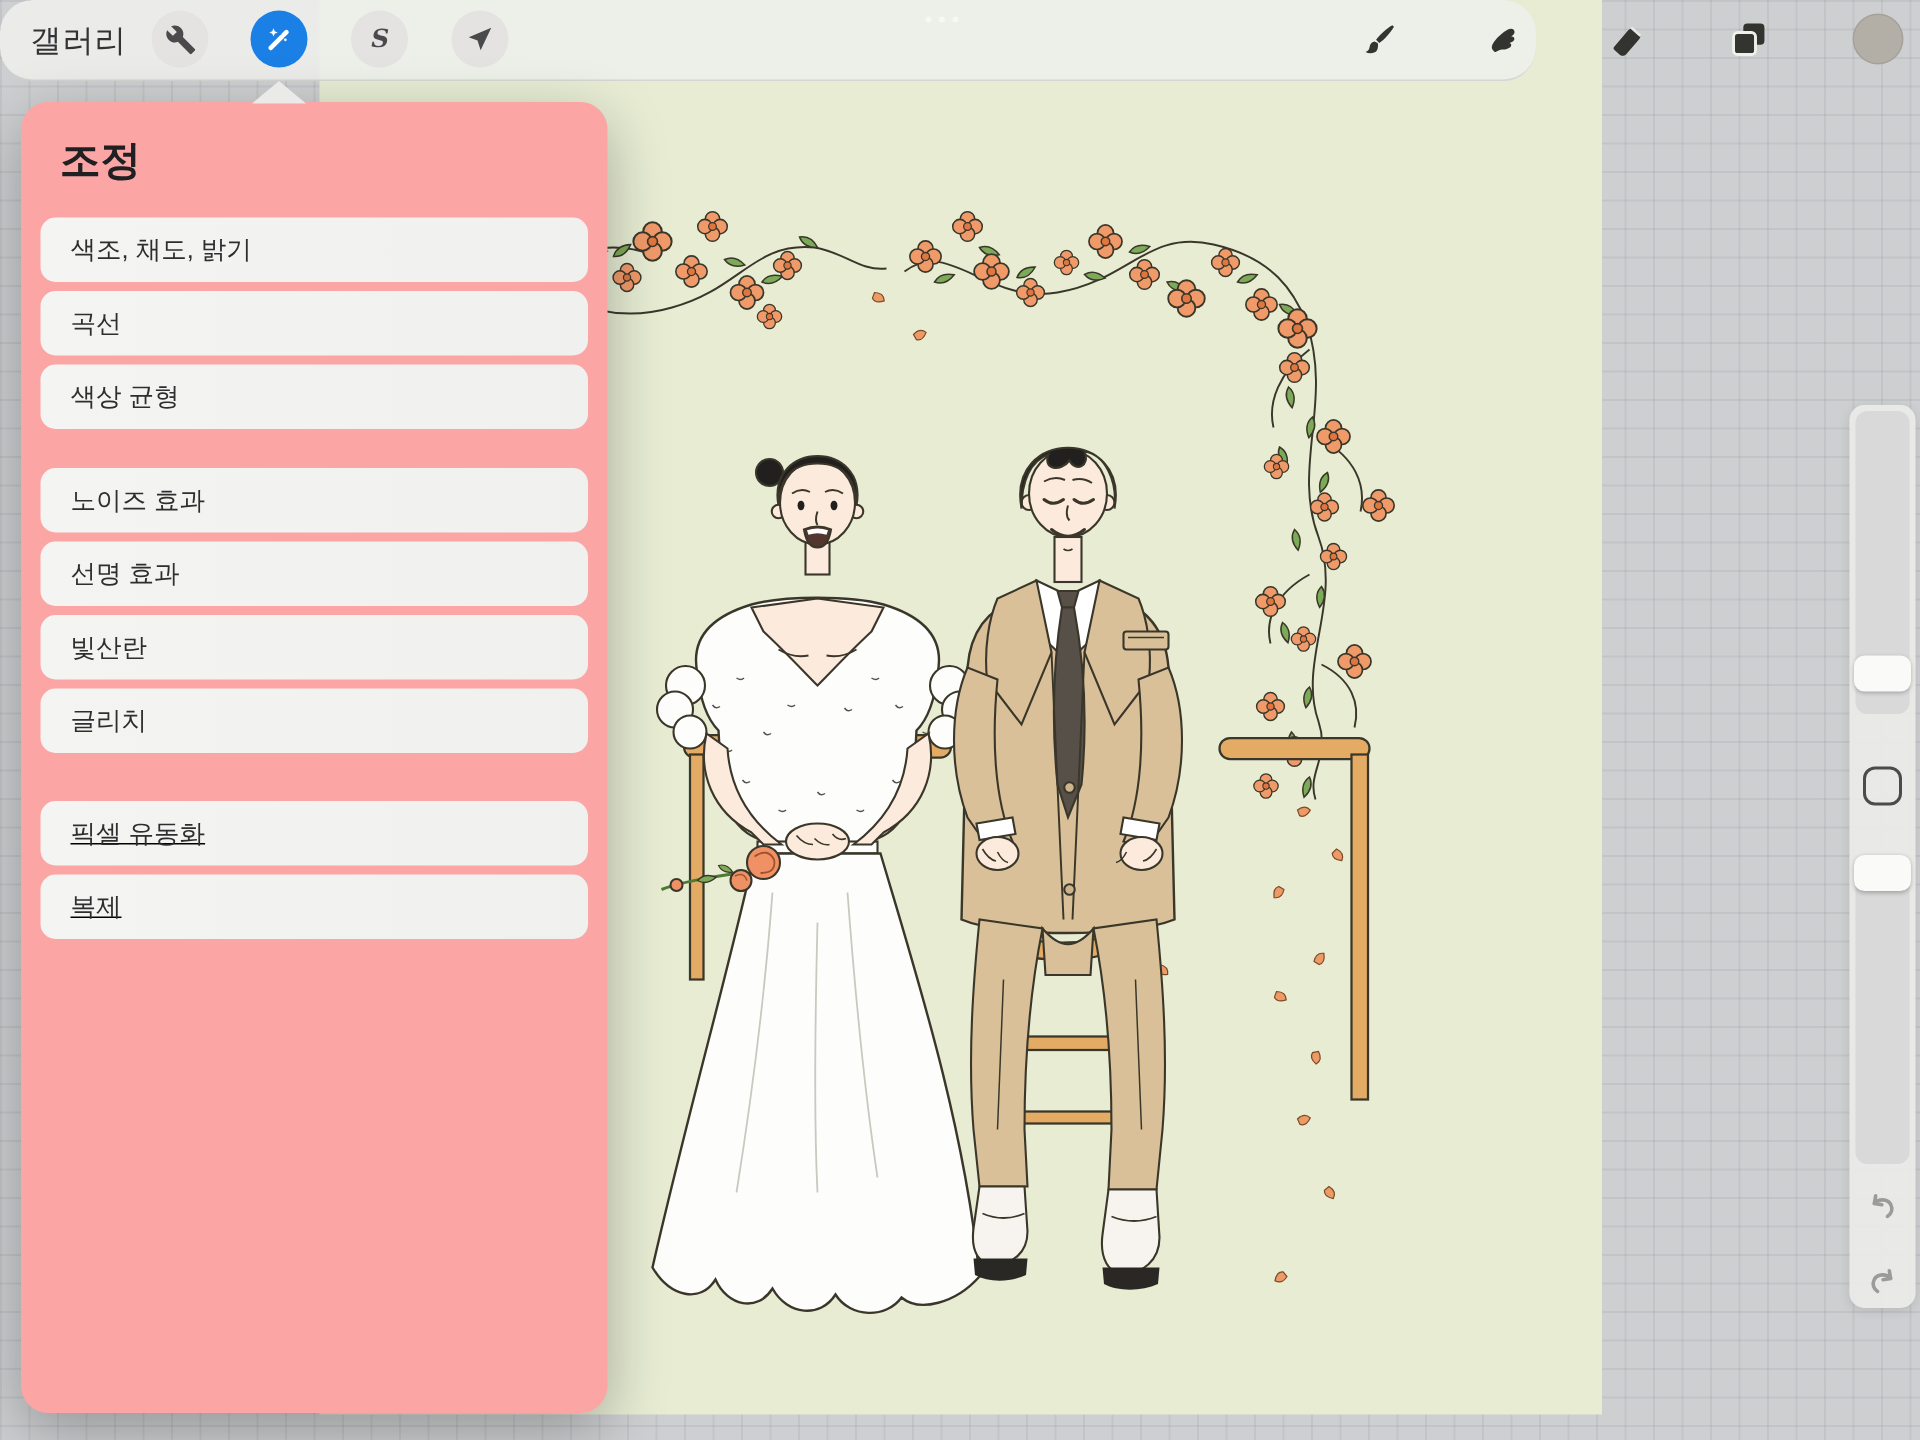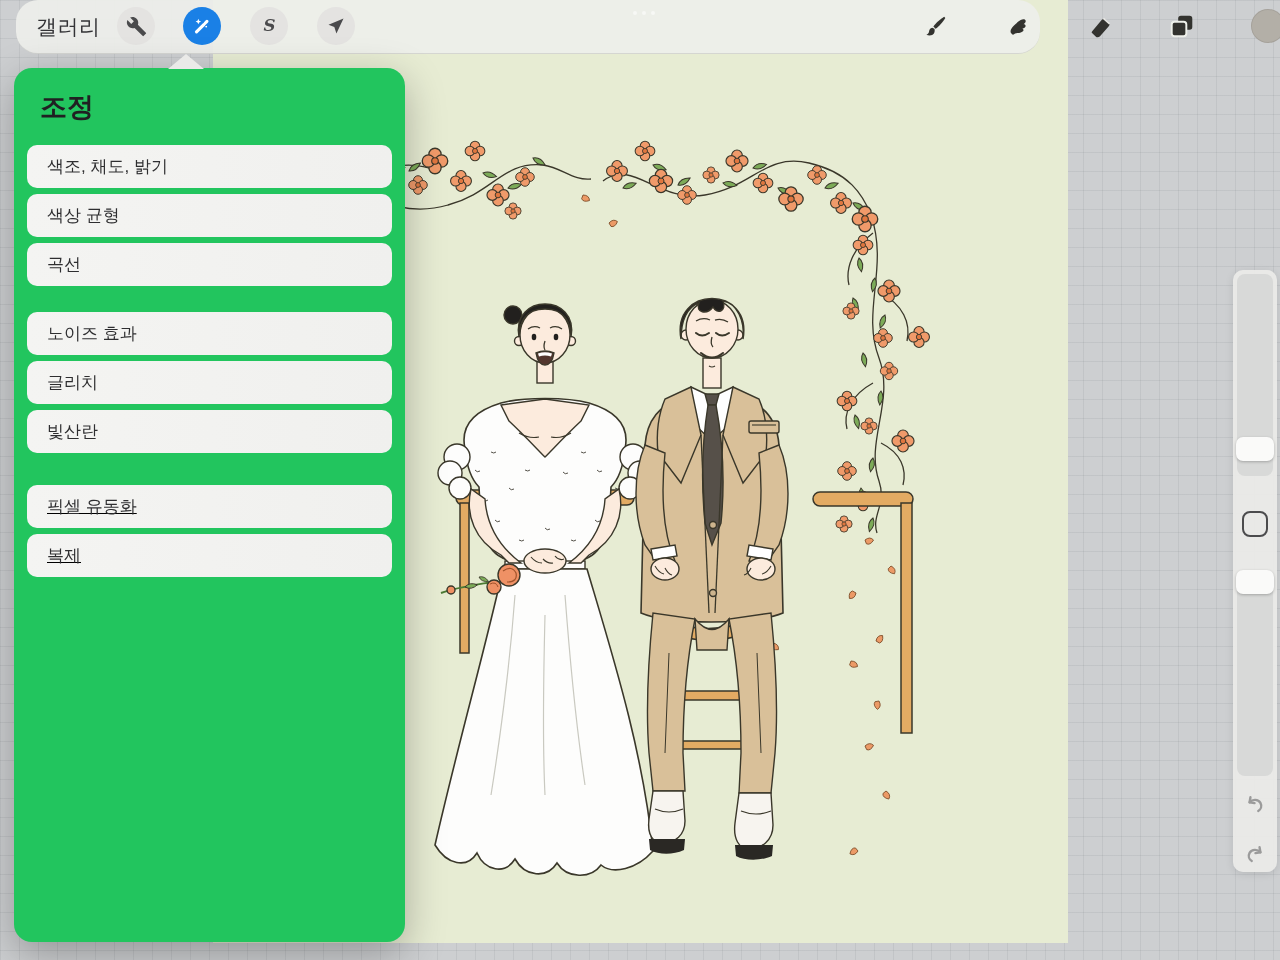--- a/index.html
+++ b/index.html
@@ -12,21 +12,21 @@
       linear-gradient(90deg, rgba(120,125,130,0.13) 1px, transparent 1px);
     background-size:19px 19px;
   }
   
   .canvas{
     position:absolute;left:213px;top:0;width:855px;height:943px;z-index:1;
   }
   .canvas svg{display:block;width:855px;height:943px;}
   
   .topbar{
-    position:absolute;left:16px;top:0;width:1024px;height:53px;z-index:3;
+    position:absolute;left:0;top:0;width:1024px;height:53px;z-index:3;
     background:rgba(238,239,234,0.92);
     border-bottom:1px solid rgba(0,0,0,0.10);
     border-radius:22px;
   }
   .gallery-label{
     position:absolute;left:20px;top:13px;font-size:21px;color:#333336;letter-spacing:.5px;
   }
   .tool-btn{
     position:absolute;top:7px;width:38px;height:38px;border-radius:50%;
     background:#e4e3e1;display:flex;align-items:center;justify-content:center;
@@ -43,21 +43,21 @@
   .home-dots{position:absolute;left:617px;top:11px;display:flex;gap:5px;}
   .home-dots i{width:4px;height:4px;border-radius:50%;background:rgba(255,255,255,0.55);}
   
   .panel-caret{
     position:absolute;left:168px;top:54px;width:0;height:0;z-index:5;
     border-left:18px solid transparent;border-right:18px solid transparent;
     border-bottom:15px solid #eaeae8;
   }
   .menu-panel{
     position:absolute;left:14px;top:68px;width:391px;height:874px;z-index:4;
-    background:#22c55e;border-radius:18px;overflow:hidden;
+    background:#fca5a5;border-radius:18px;overflow:hidden;
     box-shadow:0 12px 40px rgba(0,0,0,0.28);
   }
   .panel-title{
     margin:22px 0 0 26px;font-size:27px;font-weight:bold;color:#202022;line-height:34px;
   }
   .menu-groups{margin-top:21px;padding:0 13px;text-align:right;}
   .menu-group{margin-bottom:26px;}
   .menu-group:nth-child(2){margin-bottom:32px;}
   .menu-group:nth-child(3){margin-bottom:34px;text-decoration:underline;}
   .menu-item{
@@ -435,35 +435,38 @@
 
 <div class="panel-caret"></div>
 <div class="menu-panel">
   <div class="panel-title">조정</div>
   <div class="menu-groups">
       <div class="menu-group">
         <div class="menu-item">
           <span>색조, 채도, 밝기</span>
         </div>
         <div class="menu-item">
+          <span>곡선</span>
+        </div>
+        <div class="menu-item">
           <span>색상 균형</span>
-        </div>
-        <div class="menu-item">
-          <span>곡선</span>
         </div>
       </div>
       <div class="menu-group">
         <div class="menu-item">
           <span>노이즈 효과</span>
         </div>
         <div class="menu-item">
+          <span>선명 효과</span>
+        </div>
+        <div class="menu-item">
+          <span>빛산란</span>
+        </div>
+        <div class="menu-item">
           <span>글리치</span>
-        </div>
-        <div class="menu-item">
-          <span>빛산란</span>
         </div>
       </div>
       <div class="menu-group">
         <div class="menu-item">
           <span>픽셀 유동화</span>
         </div>
         <div class="menu-item">
           <span>복제</span>
         </div>
       </div>

